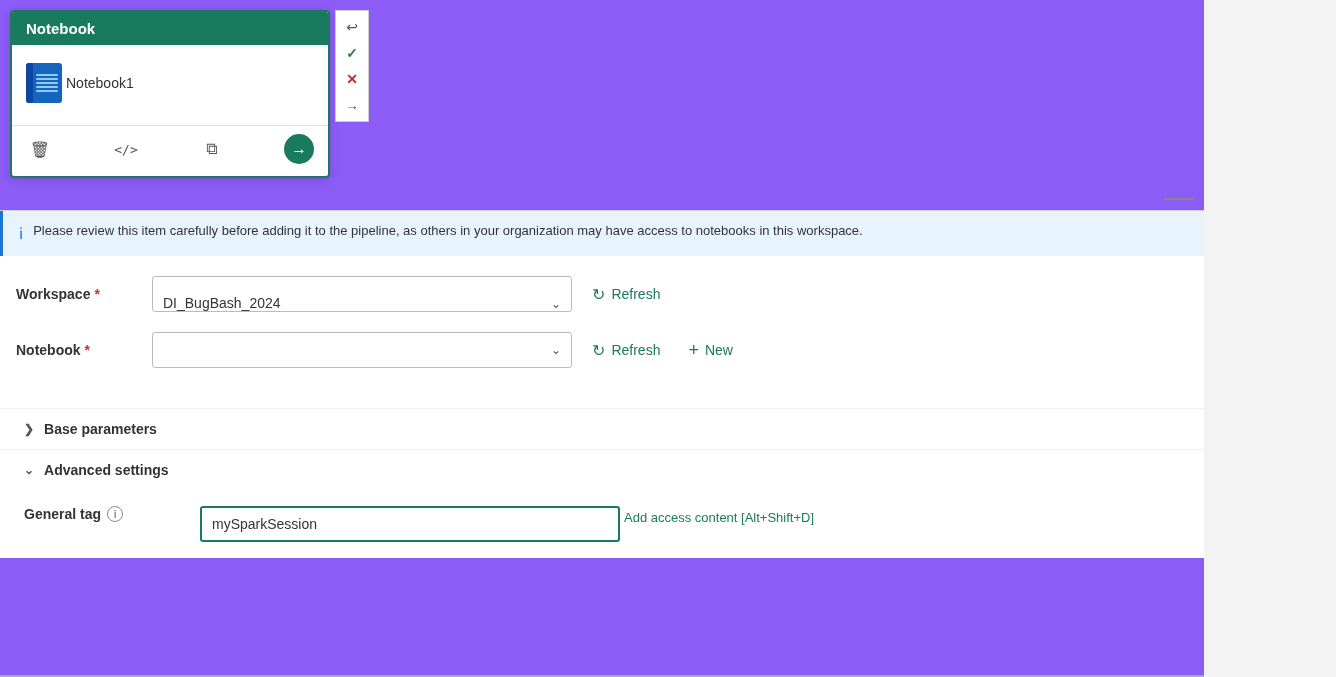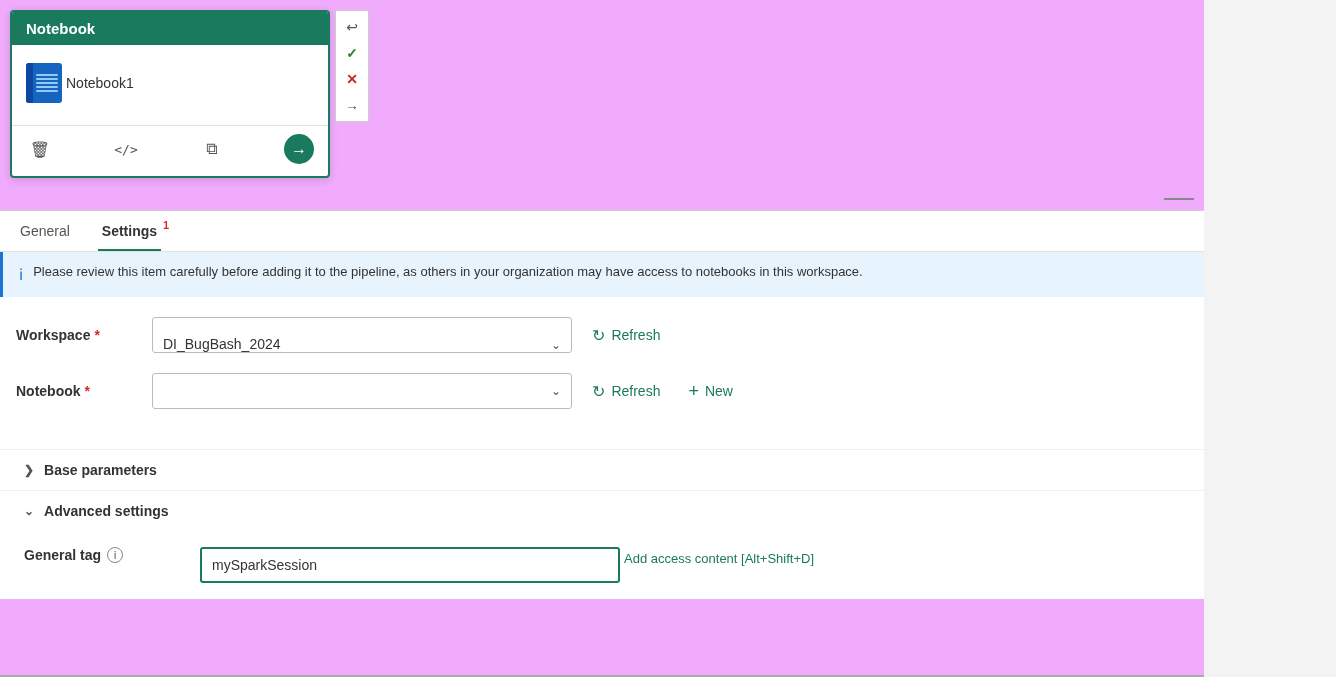--- a/index.html
+++ b/index.html
@@ -1,21 +1,21 @@
 <!DOCTYPE html>
 <html><head>
   <meta charset="utf-8">
   <style>
     * { box-sizing: border-box; margin: 0; padding: 0; }
     body { font-family: 'Segoe UI', Arial, sans-serif; font-size: 14px; background: #f3f3f3; color: #333; }
 
     .outer-container {
       width: 1204px;
       height: 677px;
-      background: #f0abfc;
+      background: #8b5cf6;
       position: relative;
       overflow: hidden;
     }
 
     
     .top-area {
       display: flex;
       align-items: flex-start;
       padding: 10px 10px 0 10px;
       position: relative;
@@ -357,29 +357,20 @@
       <div class="side-icon" style="color:#2e7d32;font-weight:700;">✓</div>
       <div class="side-icon" style="color:#c62828;font-weight:700;">✕</div>
       <div class="side-icon" style="color:#555;">→</div>
     </div>
 
     <div style="position:absolute;right:10px;top:198px;width:30px;height:2px;background:#888;"></div>
   </div>
 
   <div style="background:white;border-top:1px solid #d0d0d0;">
 
-    <div class="tabs-container">
-      <div class="tab">
-        <span>General</span>
-      </div>
-      <div class="tab active" style="position:relative;">
-        <span>Settings</span>
-        <span class="tab-badge">1</span>
-      </div>
-    </div>
 
     <div class="info-banner">
       <span class="info-icon">ℹ</span>
       <span>Please review this item carefully before adding it to the pipeline, as others in your organization may have access to notebooks in this workspace.</span>
     </div>
 
     <div class="form-area">
       <div class="form-row">
         <div class="form-label">
           <span>Workspace</span>

